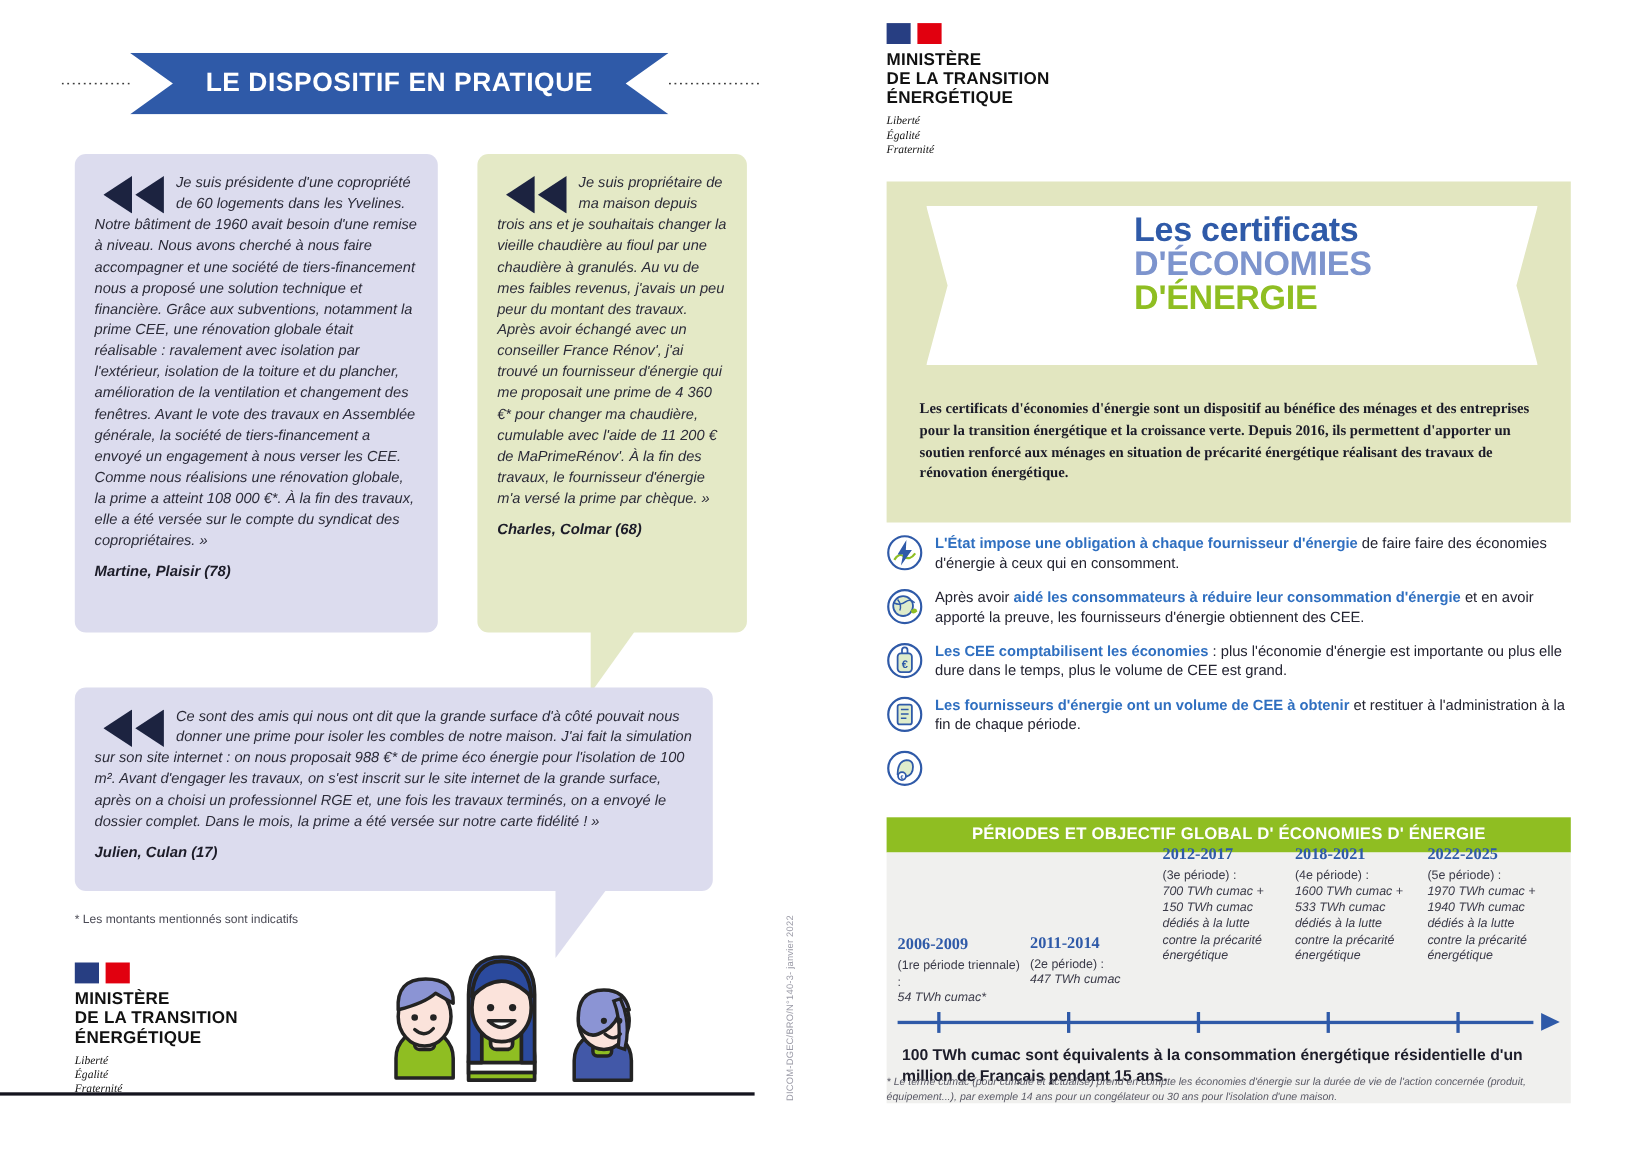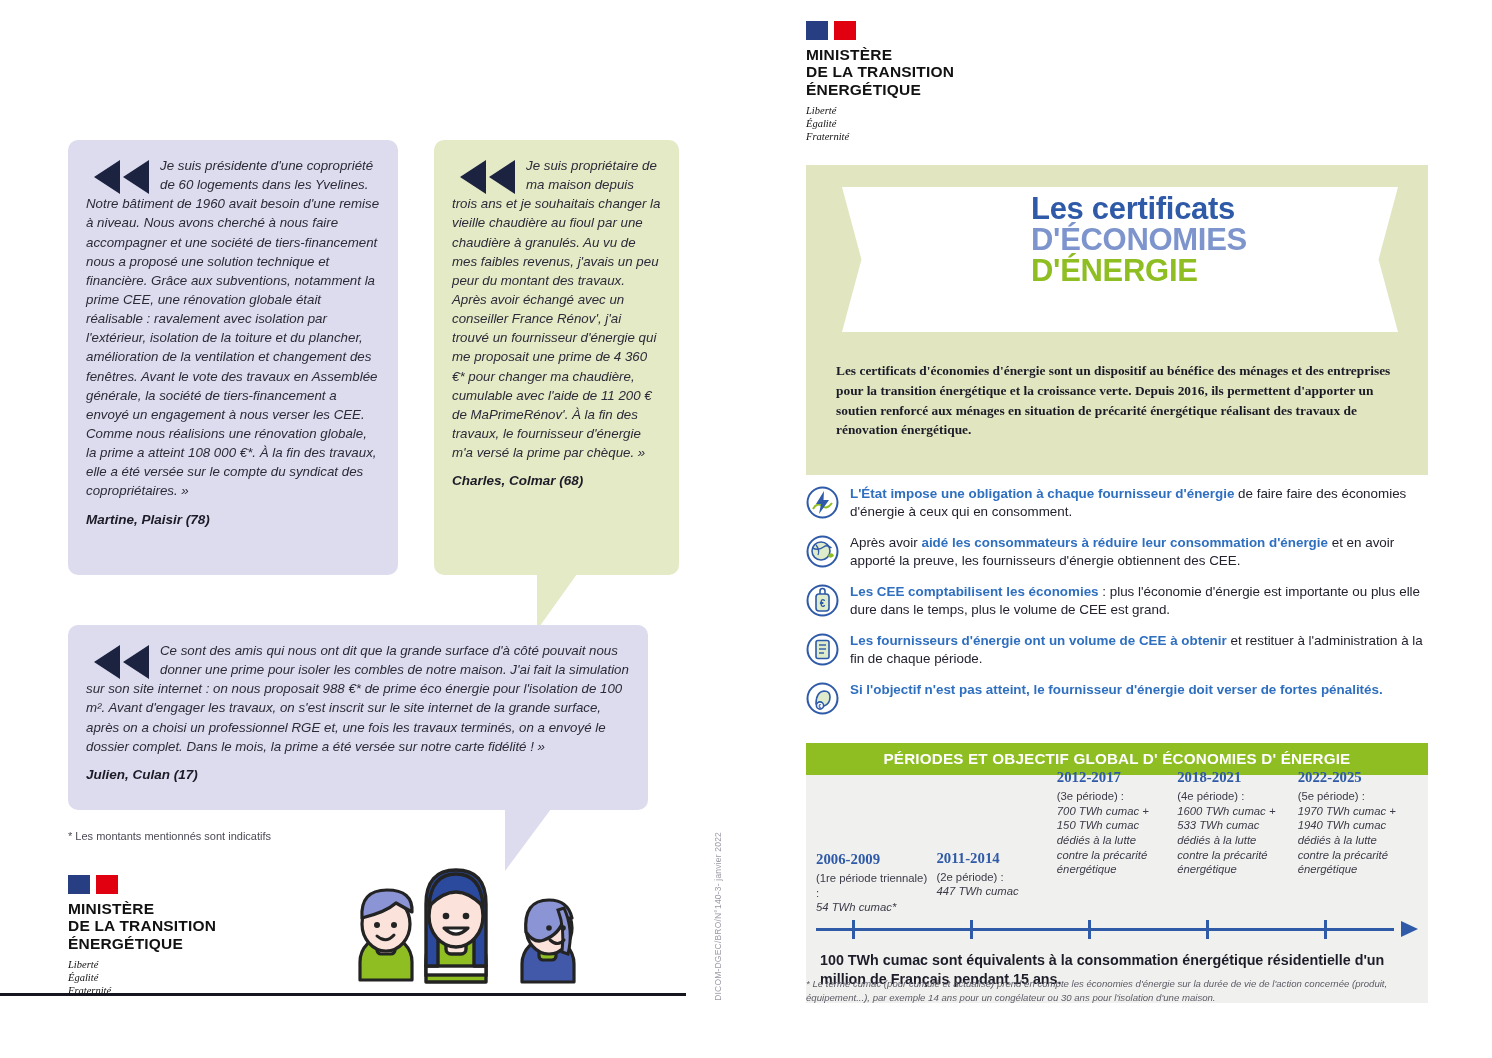--- a/index.html
+++ b/index.html
@@ -158,20 +158,25 @@
   .foot-right{
     position:absolute;left:60px;top:977px;width:622px;
     font-size:9.6px;font-style:italic;line-height:1.5;color:#5a5a66;
   }
 </style>
 </head>
 <body>
 
 <div class="page left-page">
 
+  <div class="ribbon-wrap">
+    <div class="dots-left"></div>
+    <div class="ribbon">LE DISPOSITIF EN PRATIQUE</div>
+    <div class="dots-right"></div>
+  </div>
 
   <div class="bubble violet" id="bubble1">
     <div class="qmark">
       <svg width="58" height="34" viewBox="0 0 58 34">
         <polygon points="0,17 26,0 26,34" fill="#1c2340"></polygon>
         <polygon points="29,17 55,0 55,34" fill="#1c2340"></polygon>
       </svg>
     </div>
     <p>Je suis présidente d'une copropriété de 60 logements dans les Yvelines. Notre bâtiment de 1960 avait besoin d'une remise à niveau. Nous avons cherché à nous faire accompagner et une société de tiers-financement nous a proposé une solution technique et financière. Grâce aux subventions, notamment la prime CEE, une rénovation globale était réalisable : ravalement avec isolation par l'extérieur, isolation de la toiture et du plancher, amélioration de la ventilation et changement des fenêtres. Avant le vote des travaux en Assemblée générale, la société de tiers-financement a envoyé un engagement à nous verser les CEE. Comme nous réalisions une rénovation globale, la prime a atteint 108 000 €*. À la fin des travaux, elle a été versée sur le compte du syndicat des copropriétaires. »</p>
     <div class="author">Martine, Plaisir (78)</div>
@@ -350,21 +355,20 @@
 
     <div class="bullet">
       <div class="bicon">
         <svg width="33" height="33" viewBox="0 0 33 33">
           <circle cx="16.5" cy="16.5" r="15" fill="#ffffff" stroke="#2f5aa8" stroke-width="2"></circle>
           <path d="M10 22 q0 -12 8 -13 q6 0 6 6 q0 7 -6 9 z" fill="#dfeccb" stroke="#2f5aa8" stroke-width="1.6" stroke-linejoin="round"></path>
           <circle cx="14" cy="23.5" r="3.6" fill="#ffffff" stroke="#2f5aa8" stroke-width="1.6"></circle>
           <text x="14" y="26.3" text-anchor="middle" font-family="Liberation Sans, sans-serif" font-size="5" font-weight="bold" fill="#2f5aa8">€</text>
         </svg>
       </div>
-      <div class="btext"><span class="hl">Si l'objectif n'est pas atteint, le fournisseur d'énergie doit verser de fortes pénalités.</span><span></span></div>
     </div>
 
   </div>
 
   <div class="periods">
     <div class="periods-head">PÉRIODES ET OBJECTIF GLOBAL D' ÉCONOMIES D' ÉNERGIE</div>
     <div class="periods-body">
 
       <div class="period-cols">
         <div class="pcol c1">

